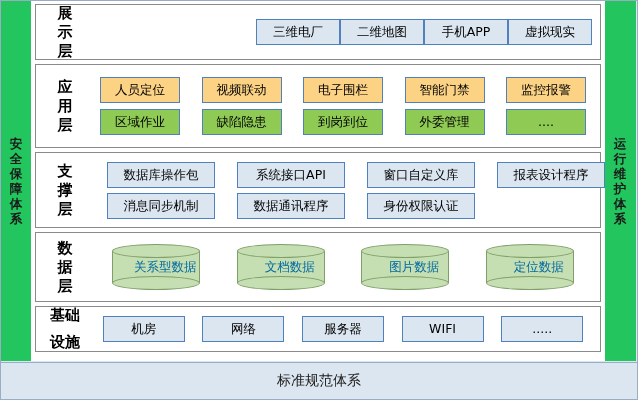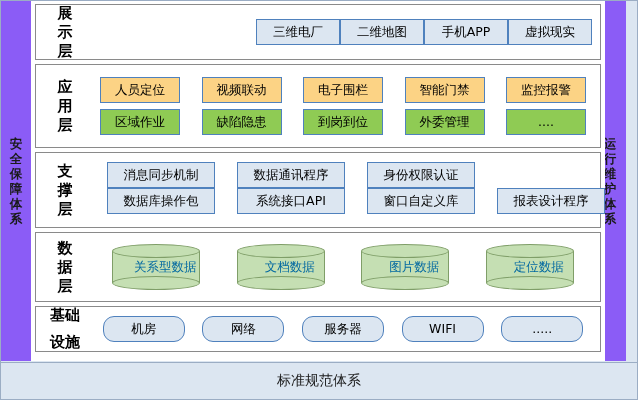--- a/index.html
+++ b/index.html
@@ -31,27 +31,27 @@
     border: 1px solid #9badc4;
   }
 
   
   .side-band {
     position: absolute;
     top: 1px;
     width: 30px;
     height: 360px;
     box-sizing: border-box;
-    background: #8b5cf6;
+    background: #22c55e;
     display: flex;
     align-items: center;
     justify-content: center;
   }
   .side-band.left  { left: 1px; }
-  .side-band.right { right: 12px; width: 32px; }
+  .side-band.right { right: 2px; width: 32px; }
   .vtext {
     font-size: 12.5px;
     line-height: 15px;
     font-weight: 600;
     color: #1a1a1a;
     text-align: center;
     letter-spacing: 0px;
     width: 15px;
     word-break: break-all;
     white-space: normal;
@@ -203,21 +203,21 @@
     color: #0369a1;
     z-index: 3;
     white-space: nowrap;
   }
 
   
   #row-infrastructure { height: 46px; }
   #row-infrastructure .box-row { justify-content: space-around; }
   #row-infrastructure .node {
     width: 82px; height: 26px; line-height: 24px;
-    background: #dce6f1; border-color: #4f81bd; border-radius: 11px;
+    background: #dce6f1; border-color: #4f81bd;
   }
 
   
   .bottom-bar {
     position: absolute;
     left: 1px;
     bottom: 1px;
     width: 636px;
     height: 37px;
     box-sizing: border-box;
@@ -281,30 +281,30 @@
           <div class="node green">....</div>
         </div>
       </div>
     </div>
 
     <div class="layer-row" id="row-support">
       <div class="layer-label">
         <span class="lbl-vert">支撑层</span>
       </div>
       <div class="layer-body">
+        <div class="box-row r1">
+          <div class="node blue-lite">数据库操作包</div>
+          <div class="node blue-lite">系统接口API</div>
+          <div class="node blue-lite">窗口自定义库</div>
+          <div class="node blue-lite">报表设计程序</div>
+        </div>
         <div class="box-row r2">
           <div class="node blue-lite">消息同步机制</div>
           <div class="node blue-lite">数据通讯程序</div>
           <div class="node blue-lite">身份权限认证</div>
-        </div>
-        <div class="box-row r1">
-          <div class="node blue-lite">数据库操作包</div>
-          <div class="node blue-lite">系统接口API</div>
-          <div class="node blue-lite">窗口自定义库</div>
-          <div class="node blue-lite">报表设计程序</div>
         </div>
       </div>
     </div>
 
     <div class="layer-row" id="row-data">
       <div class="layer-label">
         <span class="lbl-vert">数据层</span>
       </div>
       <div class="layer-body">
         <div class="box-row r1">

